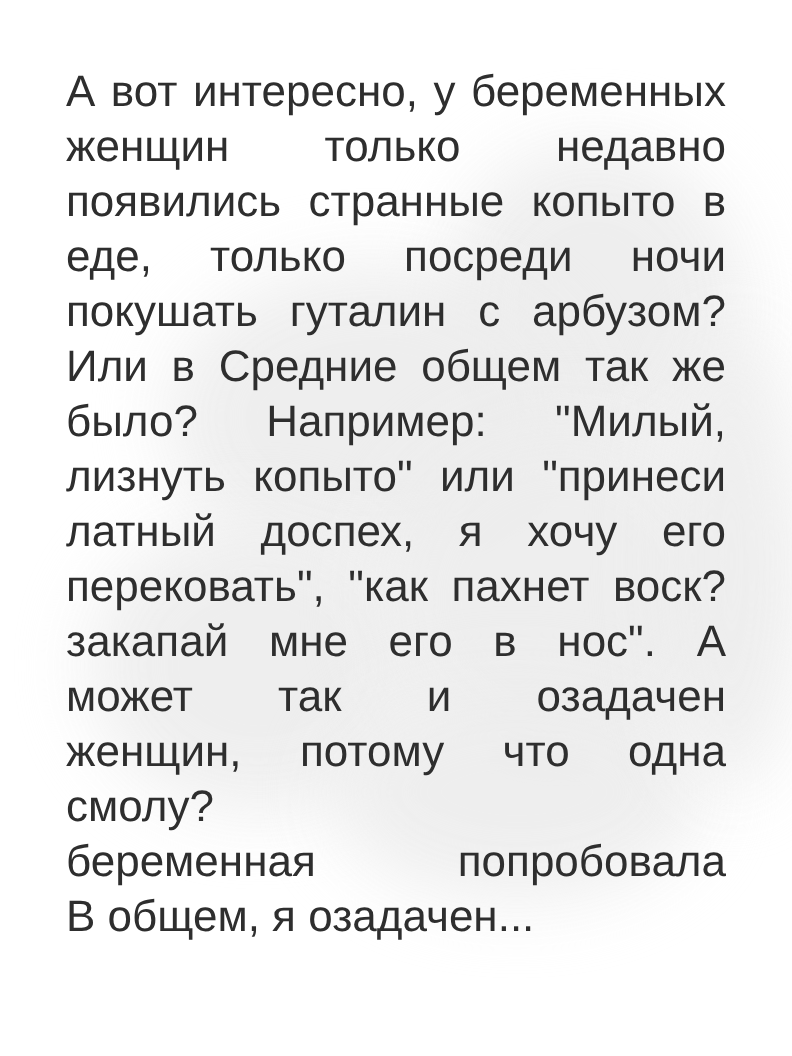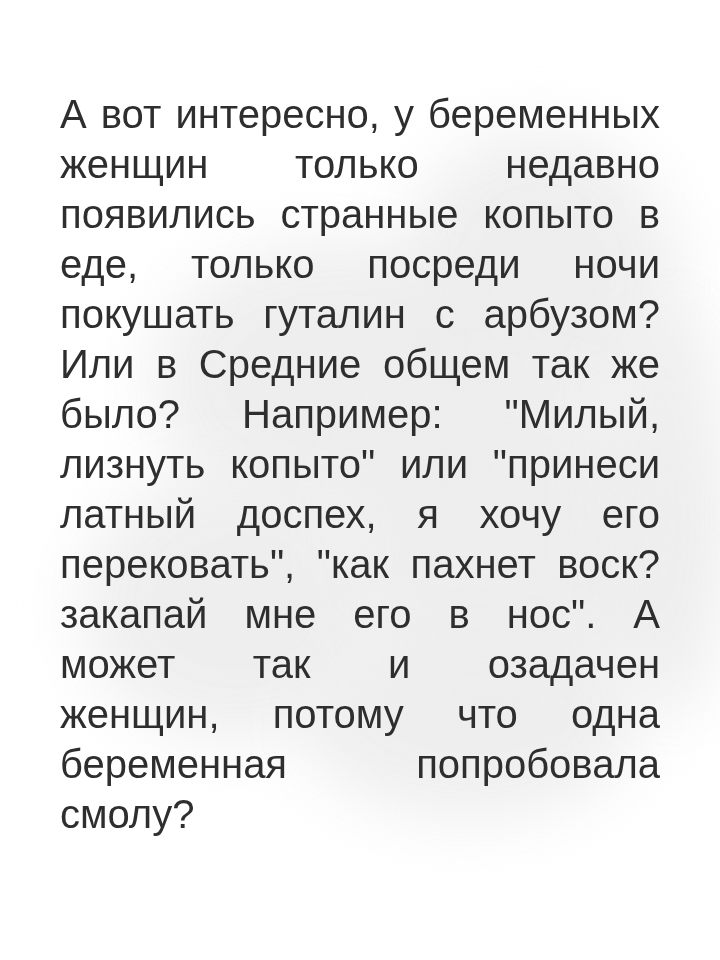--- a/index.html
+++ b/index.html
@@ -40,21 +40,20 @@
 
   .text-block {
     position: absolute;
     left: 60px;
     top: 58px;
     width: 600px;
     color: var(--text-color, #2e2e2e);
     font-size: 40px;
     line-height: 50px;
     font-weight: 400;
-    margin-top: 31px;
   }
   .line {
     text-align: justify;
     text-align-last: justify;
     white-space: normal;
   }
   .line.para-end {
     text-align: left;
     text-align-last: left;
   }
@@ -80,17 +79,18 @@
     <div class="line">еде, только посреди ночи</div>
     <div class="line">покушать гуталин с арбузом?</div>
     <div class="line">Или в Средние общем так же</div>
     <div class="line">было? Например: "Милый,</div>
     <div class="line">лизнуть копыто" или "принеси</div>
     <div class="line">латный доспех, я хочу его</div>
     <div class="line">перековать", "как пахнет воск?</div>
     <div class="line">закапай мне его в нос". А</div>
     <div class="line">может так и озадачен</div>
     <div class="line">женщин, потому что одна</div>
+    <div class="line para-end">смолу?</div>
     <div class="line">беременная попробовала</div>
-    <div class="line para-end">смолу?</div>
+    <div class="line para-end">В общем, я озадачен...</div>
   </div>
 
 </div>
 
 </body></html>

